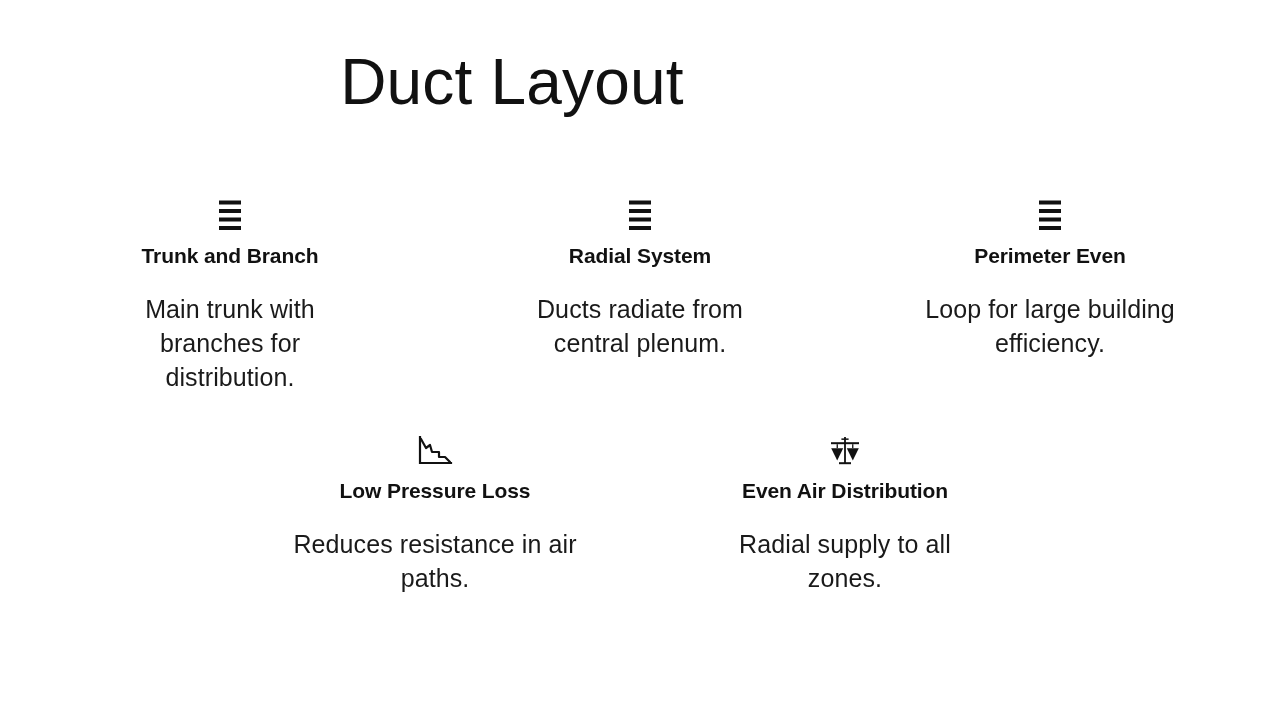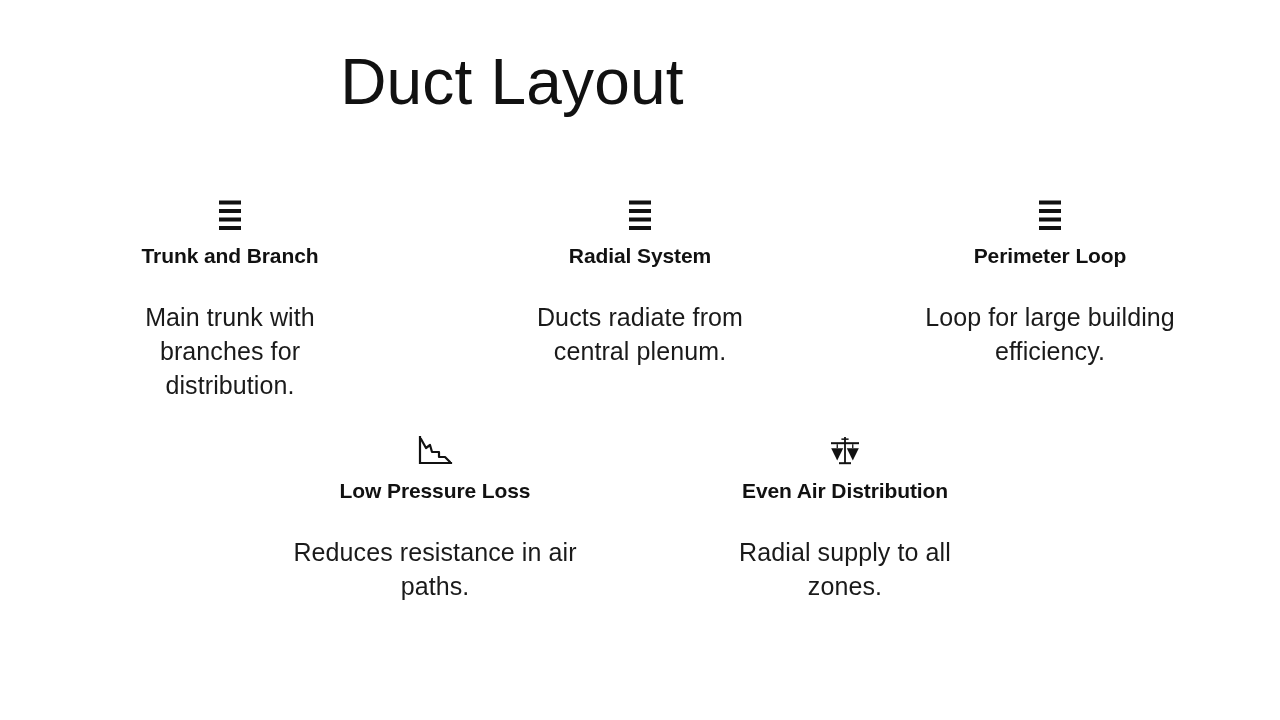--- a/index.html
+++ b/index.html
@@ -90,21 +90,21 @@
     margin: 0 0 16px 0;
     letter-spacing: -0.1px;
     white-space: pre;
   }
 
   .card-body {
     font-size: 25px;
     font-weight: 300;
     line-height: 1.35;
     color: #1a1a1a;
-    margin: 16px;
+    margin: 8px;
     max-width: 300px;
     letter-spacing: 0.1px;
   }
 
   .row-top .card-body { max-width: 210px; }
   .row-top .card:nth-child(2) .card-body { max-width: 260px; }
   .row-top .card:nth-child(3) .card-body { max-width: 310px; }
   .row-bottom .card:nth-child(1) .card-body { max-width: 300px; }
   .row-bottom .card:nth-child(2) .card-body { max-width: 250px; }
 </style>
@@ -145,21 +145,21 @@
 
     <div class="card">
       <div class="card-icon">
         <svg width="24" height="34" viewBox="0 0 24 34" aria-hidden="true">
           <rect x="1" y="1.5" width="22" height="4" fill="#111111"></rect>
           <rect x="1" y="10" width="22" height="4" fill="#111111"></rect>
           <rect x="1" y="18.5" width="22" height="4" fill="#111111"></rect>
           <rect x="1" y="27" width="22" height="4" fill="#111111"></rect>
         </svg>
       </div>
-      <div class="card-heading">Perimeter Loop</div>
+      <div class="card-heading">Perimeter Even</div>
       <div class="card-body">Loop for large building efficiency.</div>
     </div>
 
   </div>
 
   <div class="row row-bottom">
 
     <div class="card">
       <div class="card-icon">
         <svg width="36" height="32" viewBox="0 0 36 32" aria-hidden="true">

